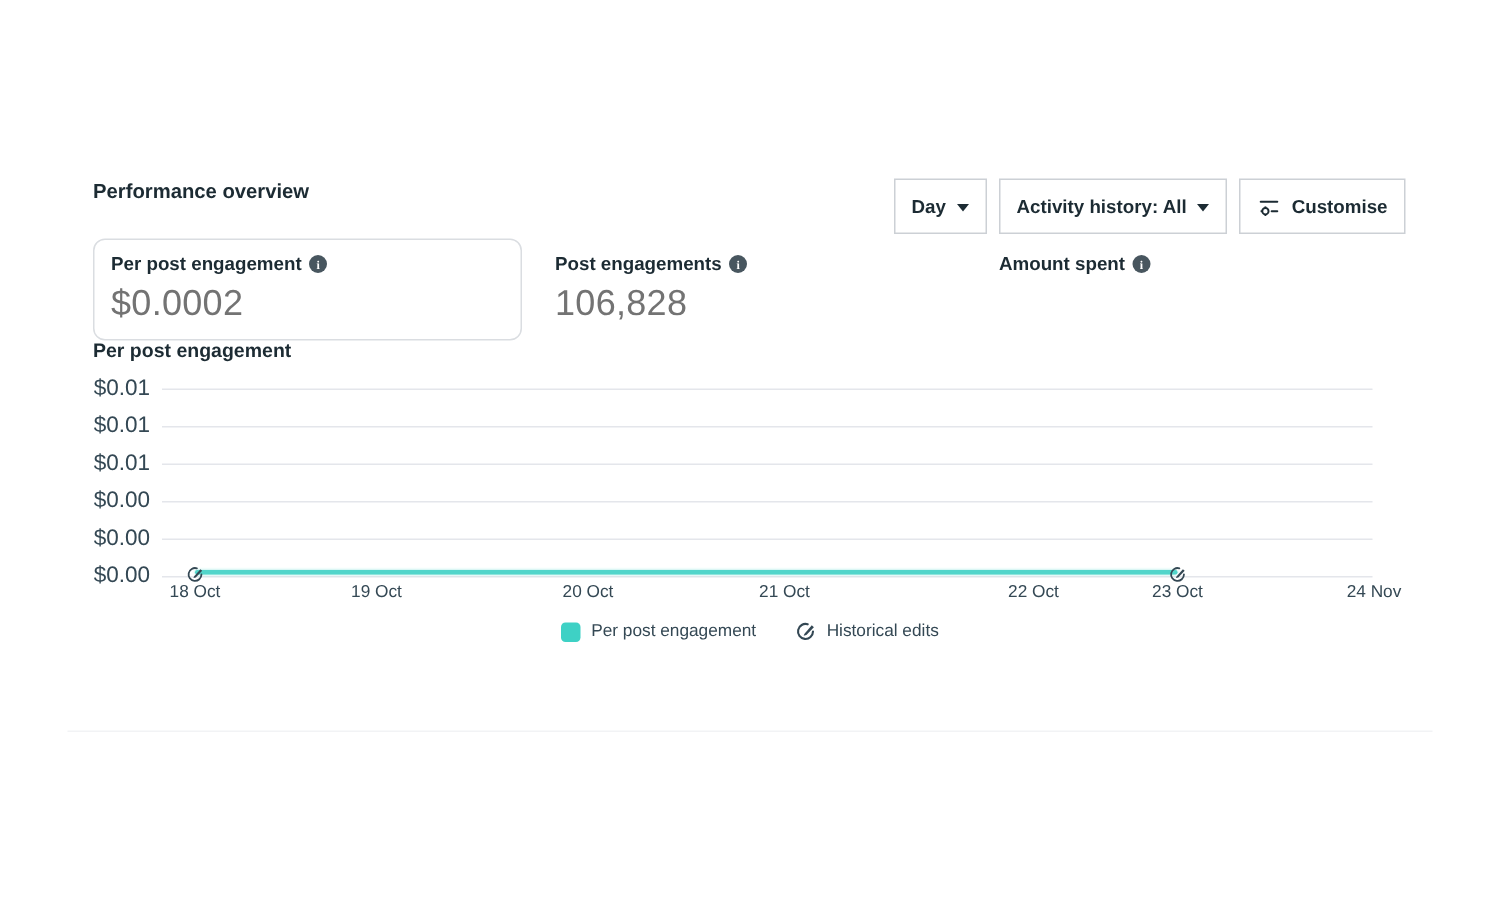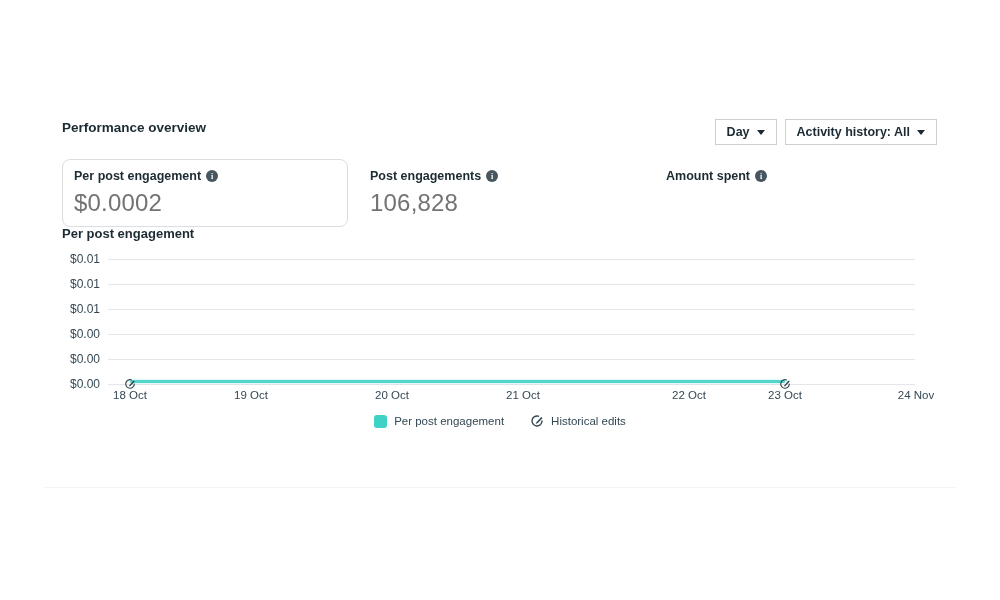--- a/index.html
+++ b/index.html
@@ -3,39 +3,39 @@
 <meta charset="utf-8">
 <style>
   * { margin:0; padding:0; box-sizing:border-box; }
   html,body { background:#fff; }
   body { font-family:"Liberation Sans", sans-serif; color:#1c2b33; }
   .page { position:relative; width:1000px; height:600px; background:#fff; overflow:hidden; }
 
   .panel-title { position:absolute; left:62px; top:120px; font-size:13.5px; font-weight:700; color:#1c2b33; }
 
   .controls { position:absolute; top:119px; right:63px; display:flex; gap:8px; }
-  .btn { display:flex; align-items:center; gap:7px; height:26px; padding:0 11px;
+  .btn { display:flex; align-items:center; gap:7px; height:37px; padding:0 11px;
          background:#fff; border:1px solid #ccd0d5; border-radius:0;
          font-size:12.5px; font-weight:600; color:#1c2b33; cursor:pointer; white-space:nowrap; }
   .caret { width:0; height:0; border-left:4px solid transparent; border-right:4px solid transparent;
            border-top:5px solid #1c2b33; margin-top:1px; }
 
   .metrics { position:absolute; left:62px; top:159px; width:878px; display:flex; gap:10px; }
   .metric-card { flex:1; padding:9px 11px; border:1px solid transparent; border-radius:8px; }
   .metric-card.selected { border-color:#dadde1; }
   .metric-label { display:flex; align-items:center; gap:5px; font-size:12.5px; font-weight:700; color:#1c2b33; }
   .info-dot { display:inline-flex; align-items:center; justify-content:center;
               width:12px; height:12px; border-radius:50%; background:#48565f; color:#fff;
               font-size:8px; font-weight:700; font-family:"Liberation Serif", serif; }
   .metric-value { margin-top:6px; font-size:24px; font-weight:400; color:#737373; letter-spacing:.2px; }
 
   .chart-title { position:absolute; left:62px; top:226px; font-size:13px; font-weight:700; color:#1c2b33; }
 
   .gridline { position:absolute; left:108px; width:807px; height:1px; background:#e4e6eb; }
-  .y-label { position:absolute; left:36px; width:64px; text-align:right; font-size:12px; color:#344854; line-height:16px; }
+  .y-label { position:absolute; left:36px; width:64px; text-align:right; font-size:15px; color:#344854; line-height:16px; }
   .x-label { position:absolute; width:70px; text-align:center; font-size:11.5px; color:#344854; top:389px; }
 
   .series-line { position:absolute; left:130px; top:380px; width:655px; height:3px;
                  background:#52d5ca; border-radius:2px; box-shadow:0 0 2px rgba(82,213,202,.6); }
   .edit-marker { position:absolute; width:12px; height:12px; }
 
   .legend { position:absolute; left:0; top:414px; width:1000px; display:flex; justify-content:center; align-items:center; gap:26px; }
   .legend-item { display:flex; align-items:center; gap:7px; font-size:11.5px; color:#344854; }
   .legend-swatch { width:13px; height:13px; border-radius:3px; background:#3ed1c5; }
 
@@ -49,20 +49,33 @@
   <div class="panel-title">Performance overview</div>
 
   <div class="controls">
     <div class="btn">
       <span>Day</span>
       <span class="caret"></span>
     </div>
     <div class="btn">
       <span>Activity history: All</span>
       <span class="caret"></span>
+    </div>
+    <div class="btn">
+      <span style="display:inline-flex;">
+        <svg width="16" height="16" viewBox="0 0 16 16" fill="none">
+          <line x1="2.5" y1="4.5" x2="13.5" y2="4.5" stroke="#1c2b33" stroke-width="1.4" stroke-linecap="round"></line>
+          <line x1="9.8" y1="10.8" x2="13.5" y2="10.8" stroke="#1c2b33" stroke-width="1.4" stroke-linecap="round"></line>
+          <circle cx="5.6" cy="10.8" r="2.1" stroke="#1c2b33" stroke-width="1.3"></circle>
+          <line x1="5.6" y1="7.6" x2="5.6" y2="8.7" stroke="#1c2b33" stroke-width="1.2"></line>
+          <line x1="5.6" y1="12.9" x2="5.6" y2="14" stroke="#1c2b33" stroke-width="1.2"></line>
+          <line x1="2.4" y1="10.8" x2="3.5" y2="10.8" stroke="#1c2b33" stroke-width="1.2"></line>
+        </svg>
+      </span>
+      <span>Customise</span>
     </div>
   </div>
 
   <div class="metrics">
     <div class="metric-card selected">
       <div class="metric-label">
         <span>Per post engagement</span>
         <span class="info-dot">i</span>
       </div>
       <div class="metric-value">$0.0002</div>

